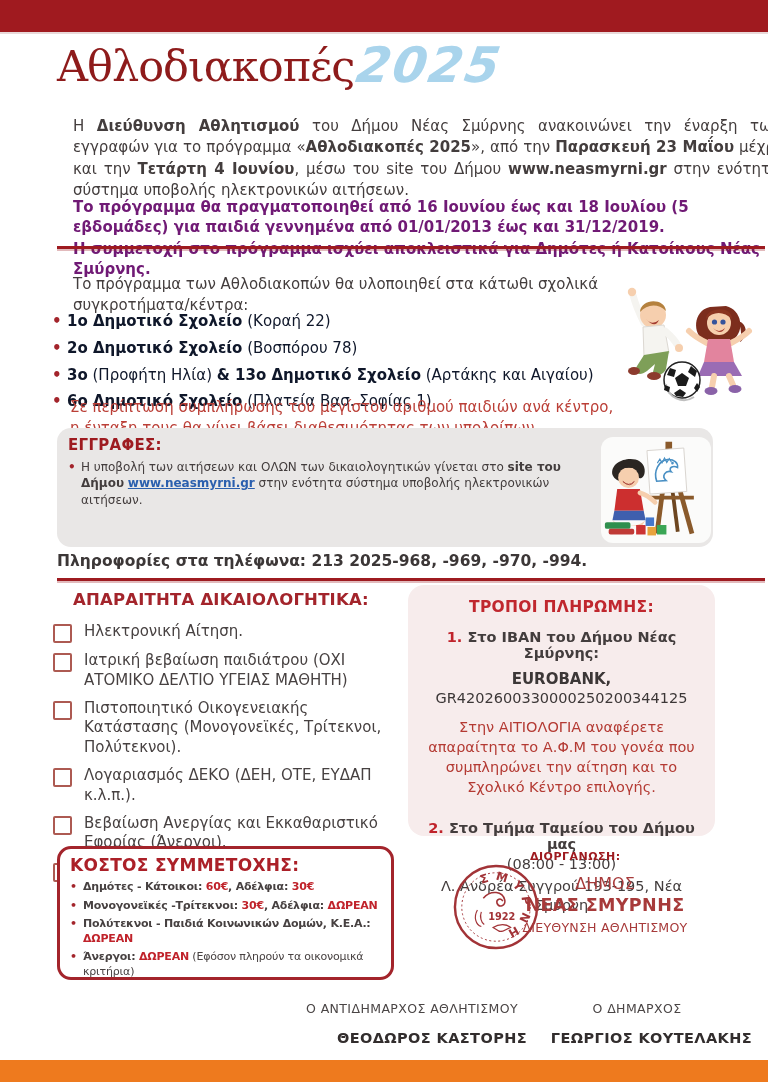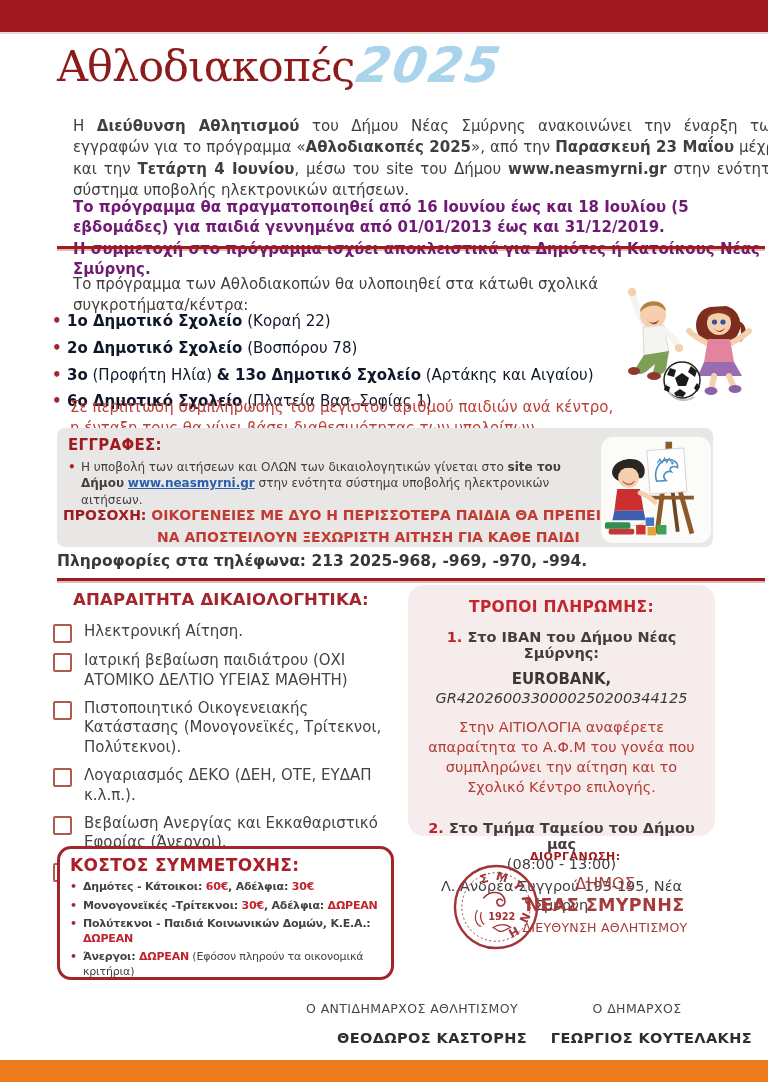--- a/index.html
+++ b/index.html
@@ -28,21 +28,21 @@
   .school-list{position:absolute;left:40px;top:300px;width:562px;list-style:none;margin:12px;padding:0;
                font-size:15px;color:#0f172a;}
   .school-list li{position:relative;padding-left:15px;margin-bottom:8px;line-height:1.25;}
   .school-list li::before{content:"•";position:absolute;left:0;color:#a3242b;font-weight:bold;}
 
   .children-illo{position:absolute;left:592px;top:281px;width:172px;height:122px;}
 
   .capacity{left:54px;top:381px;width:548px;color:#bb3f37;}
 
   .gray-box{position:absolute;left:57px;top:428px;width:656px;height:119px;background:#e9e7e6;
-            border-radius:8px;box-sizing:border-box;}
+            border-radius:14px;box-sizing:border-box;}
   .egrafes-heading{position:absolute;left:11px;top:8px;font-size:15px;font-weight:bold;color:#9e1b20;letter-spacing:.3px;}
   .egrafes-row{position:absolute;left:11px;top:31px;width:530px;padding-left:13px;box-sizing:border-box;
                font-size:12px;line-height:1.36;color:#433d3d;}
   .egrafes-row::before{content:"•";position:absolute;left:0;color:#a3242b;font-weight:bold;}
   .prosoxi{position:absolute;left:6px;top:77px;width:575px;font-size:14px;font-weight:bold;line-height:1.55;}
   .prosoxi-label{color:#9e1b20;}
   .prosoxi-text,.prosoxi-line2{color:#c23b32;}
   .prosoxi-line2{margin-left:94px;}
   .boy-illo{position:absolute;right:2px;top:9px;width:110px;height:106px;background:#fbfbfa;border-radius:12px;}
 
@@ -53,21 +53,21 @@
   .checkrow{display:flex;margin-bottom:8px;}
   .checkbox{flex:0 0 auto;width:15px;height:15px;border:2px solid #ad5a52;border-radius:2px;background:#fff;
             margin-right:12px;margin-top:2px;}
   .check-text{font-size:15px;line-height:1.32;color:#474141;}
 
   .payment-box{position:absolute;left:408px;top:585px;width:307px;height:251px;background:#f7ecec;
                border-radius:16px;box-sizing:border-box;padding:13px 13px;text-align:center;}
   .payment-heading{font-size:15.5px;font-weight:bold;color:#c0272e;letter-spacing:.3px;}
   .pay-method{margin-top:13px;font-size:14.5px;color:#433d3d;}
   .bank{margin-top:9px;font-size:15px;font-weight:bold;color:#3c3737;}
-  .iban{margin-top:2px;font-size:14.5px;color:#3c3737;font-style:italic;}
+  .iban{margin-top:2px;font-size:14.5px;color:#3c3737;}
   .pay-note{margin-top:11px;font-size:14.5px;line-height:1.38;color:#b43a33;}
   .m2{margin-top:23px;}
   .pay-plain{margin-top:3px;font-size:14.5px;line-height:1.3;color:#433d3d;}
 
   .cost-box{position:absolute;left:57px;top:846px;width:337px;height:134px;background:#fff;
             border:3px solid #a3242b;border-radius:14px;box-sizing:border-box;padding:6px 10px;}
   .cost-heading{font-size:17px;font-weight:bold;color:#ab2028;letter-spacing:.3px;}
   .cost-list{list-style:none;margin:5px 0 0;padding:0;}
   .cost-list li{position:relative;padding-left:13px;margin-bottom:4px;font-size:11px;font-weight:bold;
                 color:#474141;line-height:1.32;letter-spacing:-0.2px;}
@@ -158,25 +158,20 @@
       <polygon points="73,104 78,106 77,111 72,109" fill="#1b1b1b"></polygon>
       <polygon points="105,102 108,106 105,111 102,107" fill="#1b1b1b"></polygon>
     </g>
   </svg>
 
   <p class="para capacity">Σε περίπτωση συμπλήρωσης του μεγίστου αριθμού παιδιών ανά κέντρο, η ένταξη τους θα γίνει βάσει διαθεσιμότητας των υπολοίπων.</p>
 
   <div class="gray-box">
     <div class="egrafes-heading">ΕΓΓΡΑΦΕΣ:</div>
     <div class="egrafes-row"><span>Η υποβολή των αιτήσεων και ΟΛΩΝ των δικαιολογητικών γίνεται στο </span><span class="b">site του Δήμου</span><span> </span><span class="link">www.neasmyrni.gr</span><span> στην ενότητα σύστημα υποβολής ηλεκτρονικών αιτήσεων.</span></div>
-    <div class="prosoxi">
-      <span class="prosoxi-label">ΠΡΟΣΟΧΗ:</span>
-      <span class="prosoxi-text">ΟΙΚΟΓΕΝΕΙΕΣ ΜΕ ΔΥΟ Η ΠΕΡΙΣΣΟΤΕΡΑ ΠΑΙΔΙΑ ΘΑ ΠΡΕΠΕΙ</span>
-      <div class="prosoxi-line2">ΝΑ ΑΠΟΣΤΕΙΛΟΥΝ ΞΕΧΩΡΙΣΤΗ ΑΙΤΗΣΗ ΓΙΑ ΚΑΘΕ ΠΑΙΔΙ</div>
-    </div>
     <svg class="boy-illo" viewBox="0 0 112 112" aria-hidden="true">
       <g>
         <rect x="66" y="5" width="7" height="9" fill="#8a5a2b"></rect>
         <line x1="69" y1="12" x2="57" y2="102" stroke="#8a5a2b" stroke-width="5"></line>
         <line x1="69" y1="12" x2="94" y2="102" stroke="#8a5a2b" stroke-width="5"></line>
         <line x1="70" y1="30" x2="79" y2="100" stroke="#6d4620" stroke-width="4"></line>
         <line x1="50" y1="64" x2="96" y2="64" stroke="#8a5a2b" stroke-width="4"></line>
         <g transform="rotate(-4 67 36)">
           <rect x="48" y="13" width="39" height="46" fill="#fff" stroke="#d8d4cf"></rect>
           <path d="M56 46 C53 35 60 24 69 24 C76 24 80 28 79 33 C74 30 69 33 72 37 C66 35 61 41 66 46 Z" fill="none" stroke="#4a90c4" stroke-width="1.7"></path>

